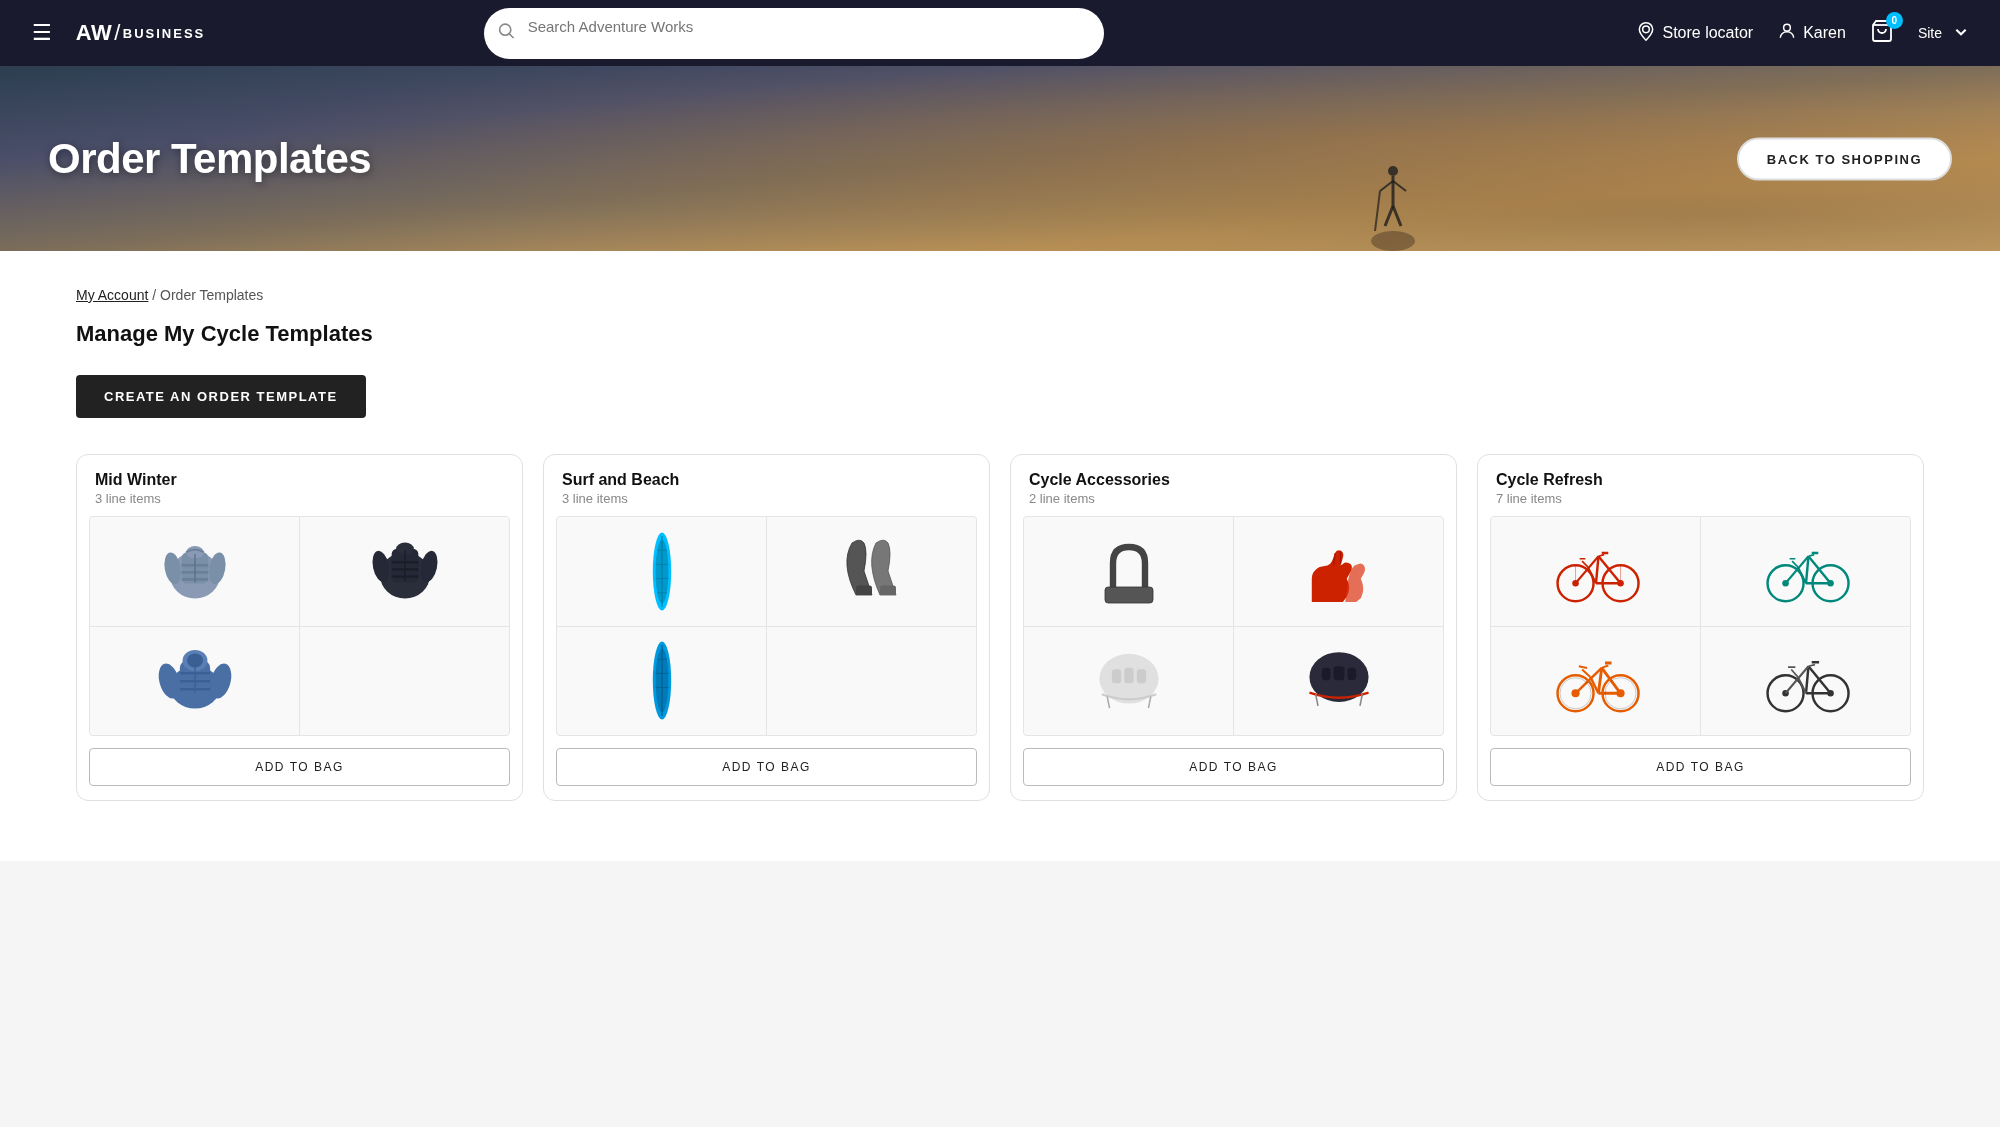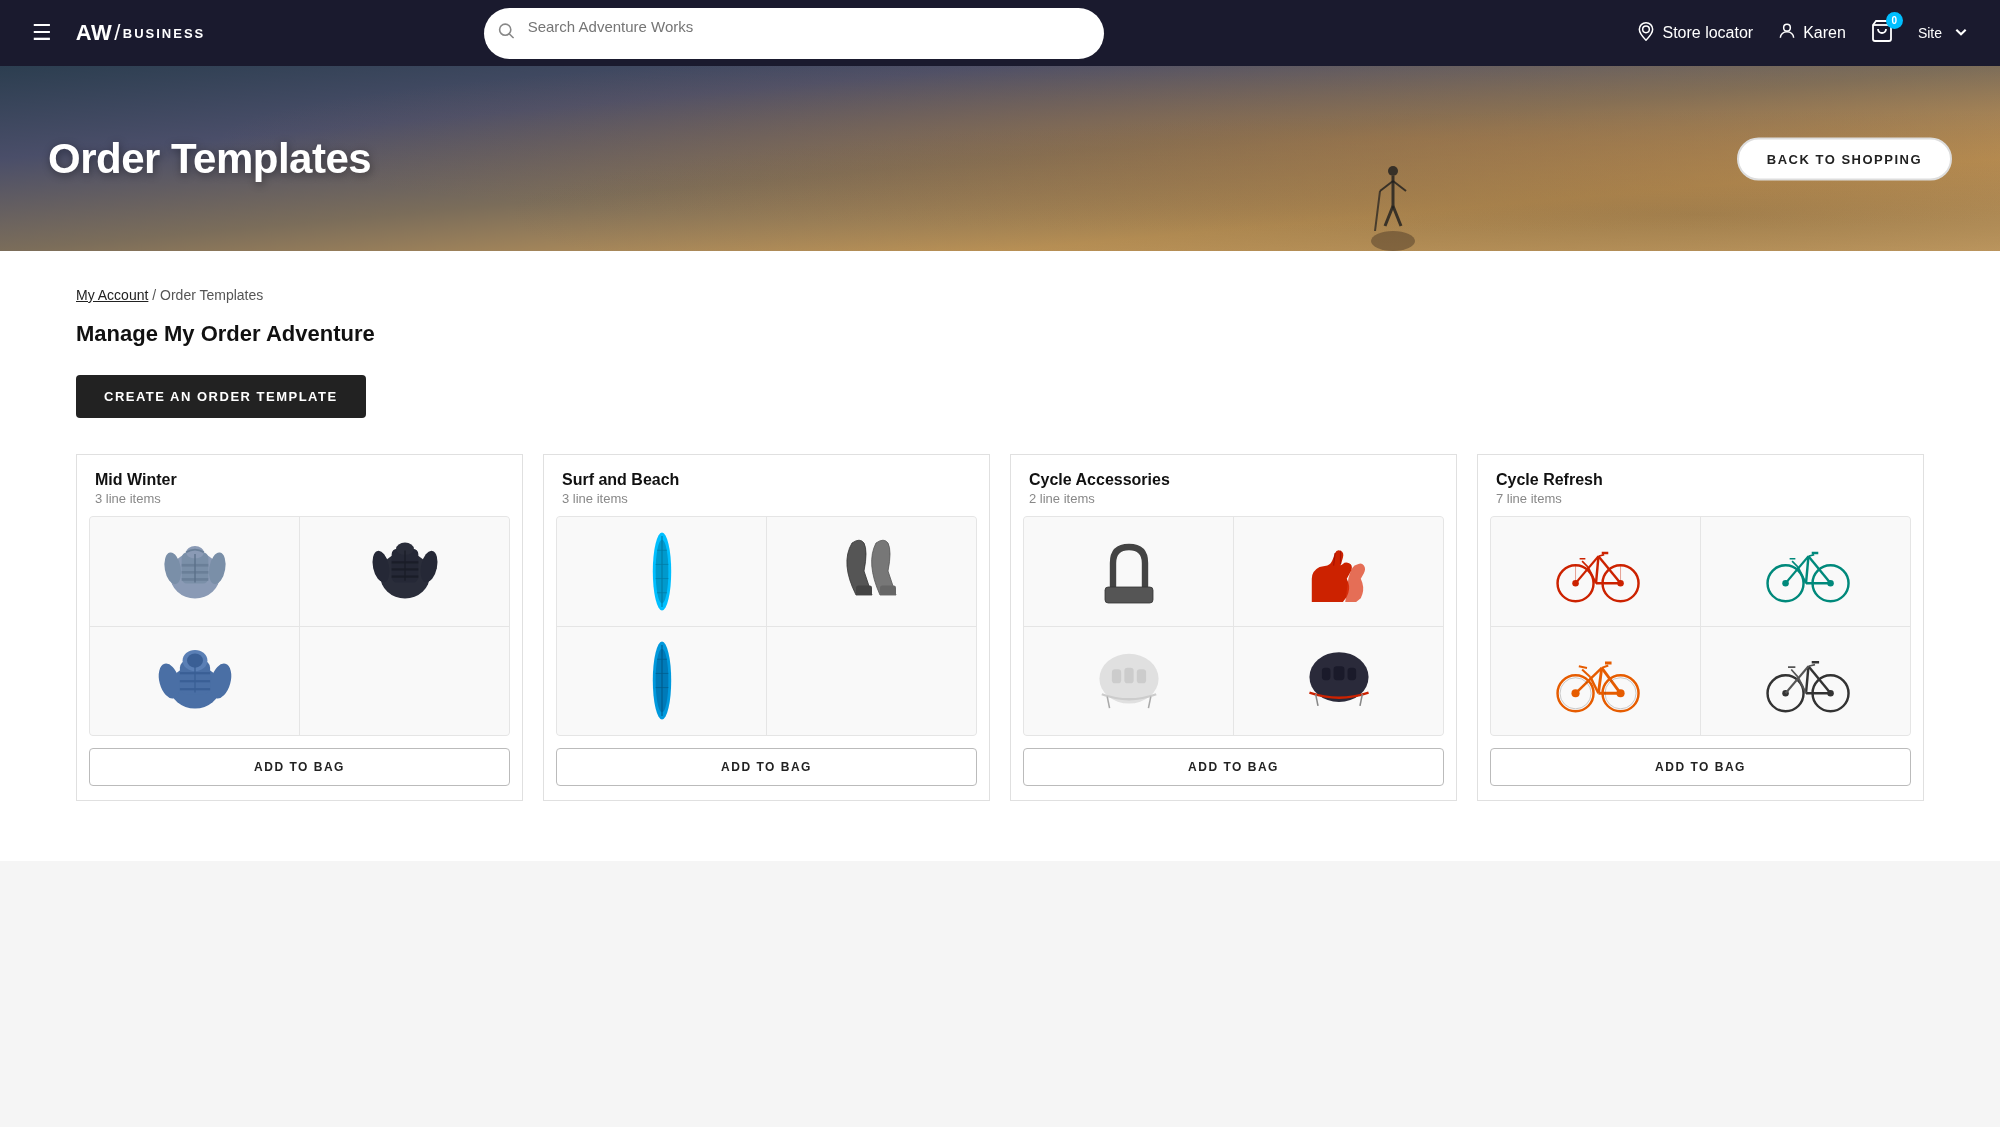--- a/index.html
+++ b/index.html
@@ -215,21 +215,21 @@
 
     
     .templates-grid {
       display: grid;
       grid-template-columns: repeat(4, 1fr);
       gap: 20px;
     }
     .template-card {
       background: #fff;
       border: 1px solid #e0e0e0;
-      border-radius: 0;
+      border-radius: 12px;
       overflow: hidden;
       display: flex;
       flex-direction: column;
     }
     .template-card-header {
       padding: 16px 18px 10px;
     }
     .template-card-title {
       font-size: 16px;
       font-weight: 700;
@@ -264,21 +264,21 @@
       max-width: 80%;
       max-height: 80%;
     }
     .template-card-add-btn {
       margin: 0 12px 14px;
       background: #fff;
       border: 1.5px solid #bbb;
       border-radius: 4px;
       padding: 11px;
       font-size: 12px;
-      font-weight: 700;
+      font-weight: 400;
       letter-spacing: 1.5px;
       text-transform: uppercase;
       cursor: pointer;
       width: calc(100% - 24px);
       color: #222;
     }
   </style>
 </head>
 <body>
 
@@ -360,21 +360,21 @@
 </section>
 
 <main class="content">
   
   <nav class="breadcrumb">
     <a>My Account</a>
     <span> / </span>
     <span>Order Templates</span>
   </nav>
 
-  <h2 class="section-title">Manage My Order Adventure</h2>
+  <h2 class="section-title">Manage My Cycle Templates</h2>
 
   <button class="create-btn">CREATE AN ORDER TEMPLATE</button>
 
   
   <div class="templates-grid">
 
     <div class="template-card">
       <div class="template-card-header">
         <div class="template-card-title">Mid Winter</div>
         <div class="template-card-subtitle">3 line items</div>

